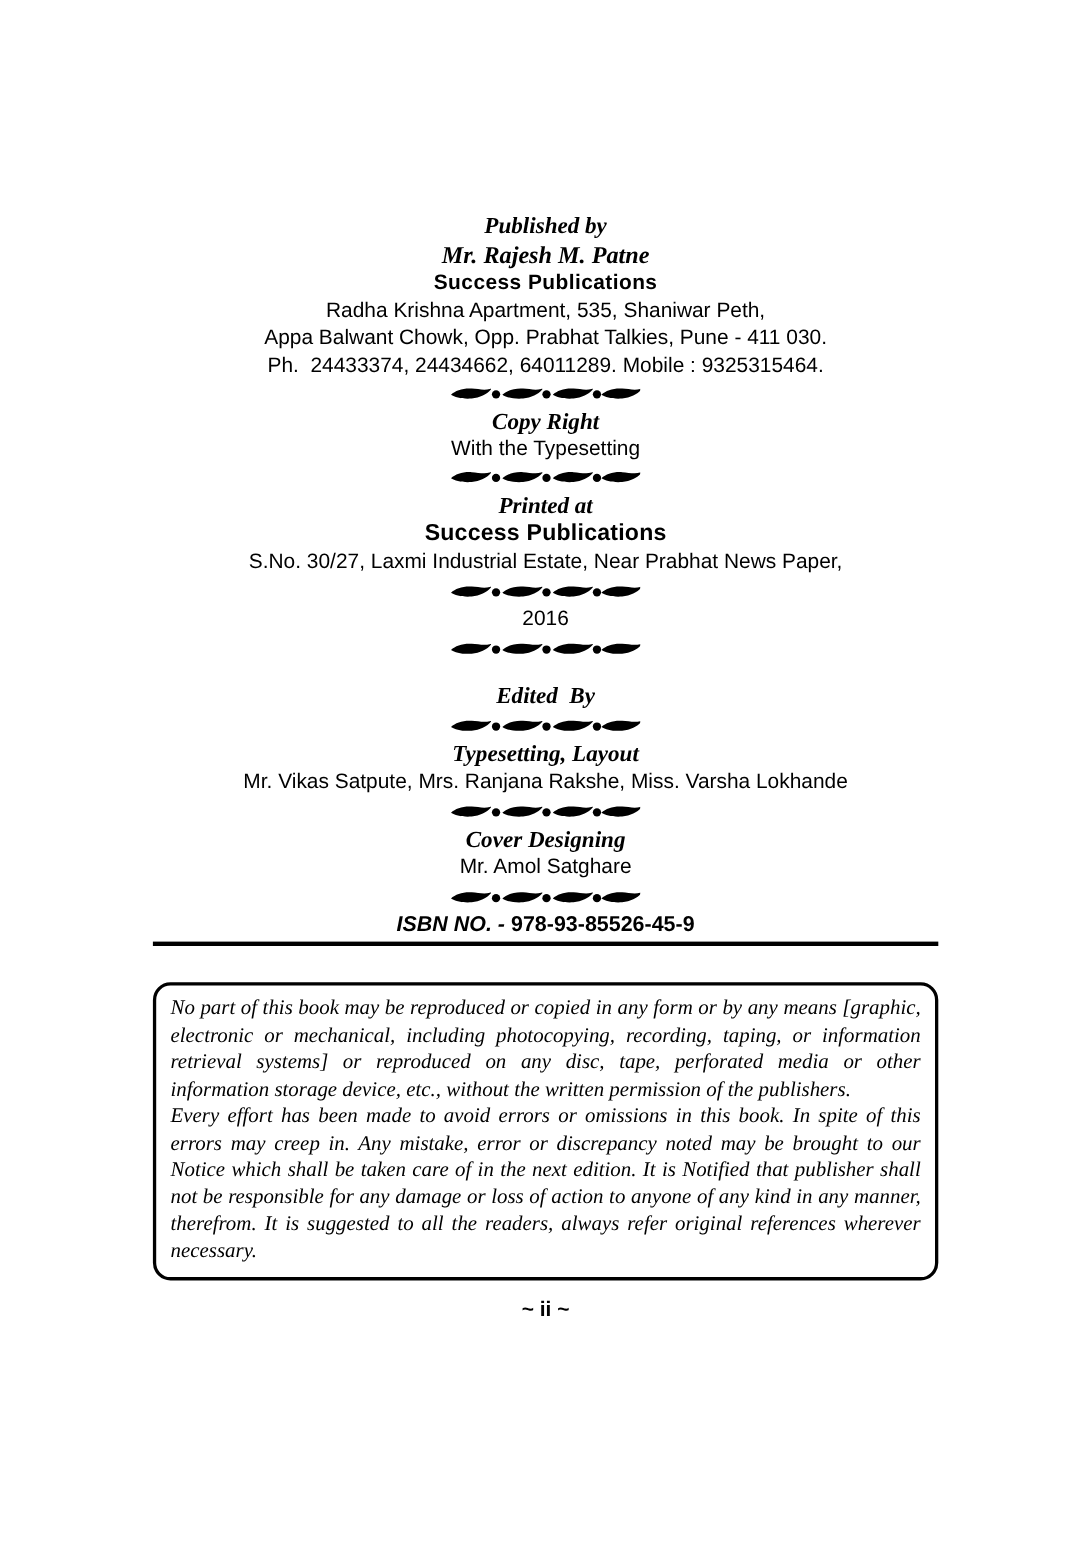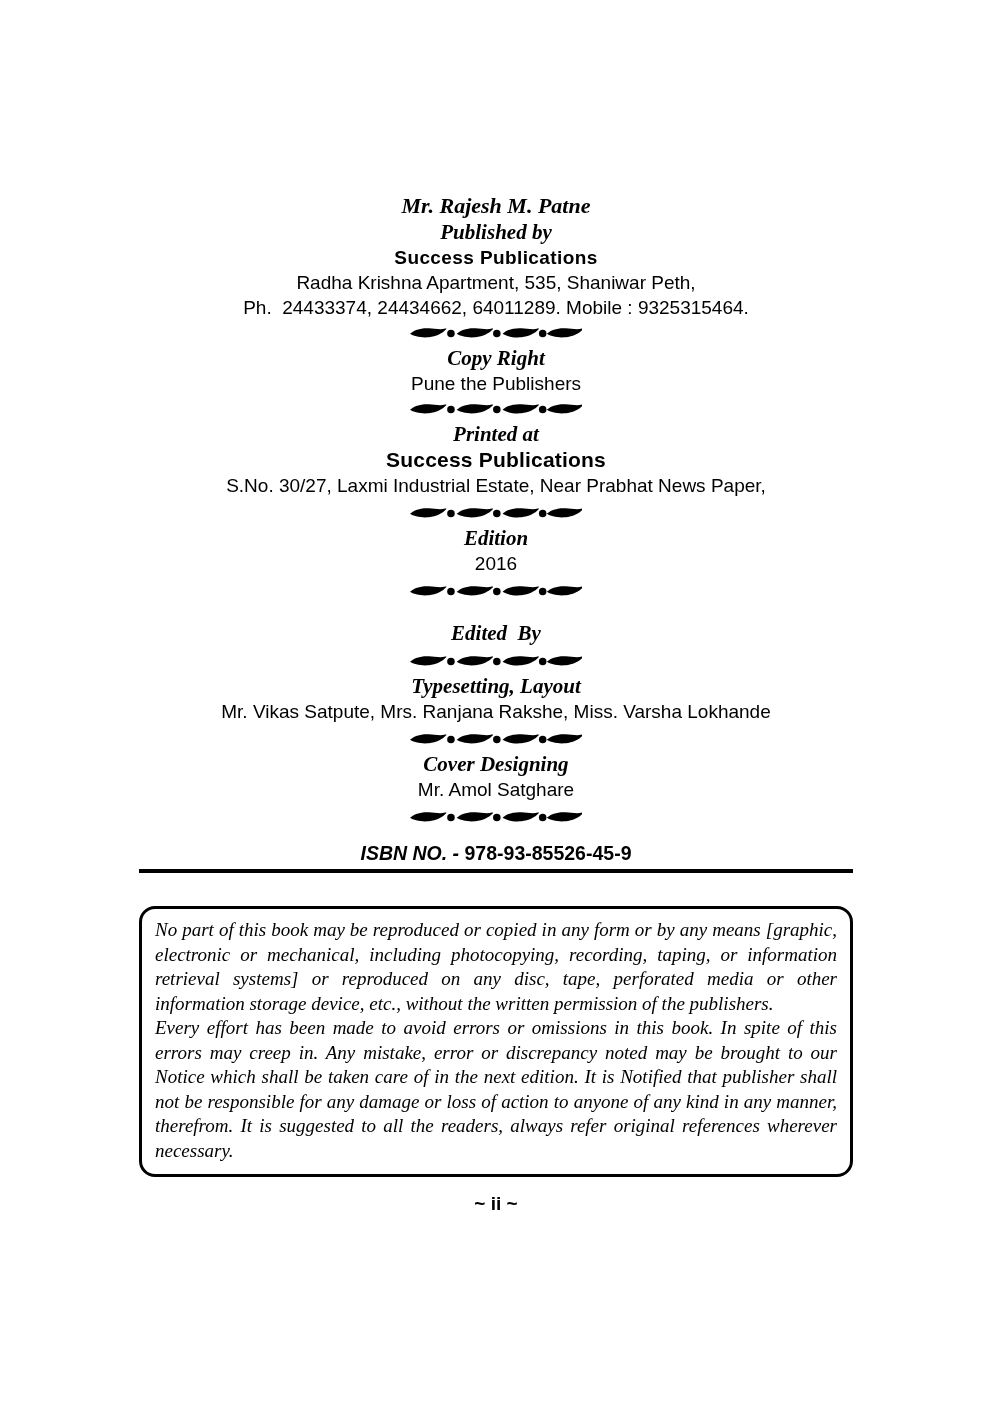--- a/index.html
+++ b/index.html
@@ -27,21 +27,21 @@
     font-weight:bold; font-size:19px; line-height:25px;
     letter-spacing:.4px;
   }
   .co.lg { font-size:21px; line-height:26px; letter-spacing:.2px; }
   .line { font-size:19px; line-height:25px; white-space:pre-wrap; }
   .orn { width:172px; height:14px; margin:6px auto 5px; }
   .orn svg { display:block; width:172px; height:14px; }
   .mt6 { margin-top:22px; }
   .mt8 { margin-top:8px; }
   .isbn {
-    margin-top:17px;
+    margin-top:5px;
     font-weight:bold; font-size:19.5px; line-height:25px;
     white-space:pre-wrap;
   }
   .isbn .lbl { font-style:italic; }
   .rule {
     width:714px; margin:3px auto 0;
     border-top:4px solid #000;
   }
   .notice {
     width:714px; margin:33px auto 0;
@@ -56,42 +56,43 @@
   .pagenum {
     margin-top:14px;
     font-weight:bold; font-size:19px; line-height:25px;
   }
 </style>
 </head>
 <body>
 
 <div class="page">
 
+  <div class="heading">Published by</div>
   <div class="heading big">Mr. Rajesh M. Patne</div>
-  <div class="heading">Published by</div>
   <div class="co">Success Publications</div>
   <div class="line">Radha Krishna Apartment, 535, Shaniwar Peth,</div>
+  <div class="line">Appa Balwant Chowk, Opp. Prabhat Talkies, Pune - 411 030.</div>
   <div class="line">Ph.  24433374, 24434662, 64011289. Mobile : 9325315464.</div>
 
   <div class="orn">
       <svg viewBox="0 0 210 16" width="172" height="14" aria-hidden="true">
         <g fill="#000">
           <path transform="translate(0 0)" d="M0 9 C5 4.5, 13 1.6, 23 2.2 C30 2.6, 37 4.4, 43 2.6 C44.5 2.1, 45 2.6, 43.8 3.8 C40 8.2, 32 12.4, 23 13.2 C13 14, 4.5 12, 0 9 Z"></path>
           <circle cx="50" cy="8.6" r="4.6"></circle>
           <path transform="translate(57 0)" d="M0 9 C5 4.5, 13 1.6, 23 2.2 C30 2.6, 37 4.4, 43 2.6 C44.5 2.1, 45 2.6, 43.8 3.8 C40 8.2, 32 12.4, 23 13.2 C13 14, 4.5 12, 0 9 Z"></path>
           <circle cx="106" cy="8.6" r="4.6"></circle>
           <path transform="translate(113 0)" d="M0 9 C5 4.5, 13 1.6, 23 2.2 C30 2.6, 37 4.4, 43 2.6 C44.5 2.1, 45 2.6, 43.8 3.8 C40 8.2, 32 12.4, 23 13.2 C13 14, 4.5 12, 0 9 Z"></path>
           <circle cx="162" cy="8.6" r="4.6"></circle>
           <path transform="translate(167 0)" d="M0 9 C5 4.5, 13 1.6, 23 2.2 C30 2.6, 37 4.4, 43 2.6 C44.5 2.1, 45 2.6, 43.8 3.8 C40 8.2, 32 12.4, 23 13.2 C13 14, 4.5 12, 0 9 Z"></path>
         </g>
       </svg>
     </div>
 
   <div class="heading">Copy Right</div>
-  <div class="line">Pune the Publishers</div>
+  <div class="line">With the Typesetting</div>
 
   <div class="orn">
       <svg viewBox="0 0 210 16" width="172" height="14" aria-hidden="true">
         <g fill="#000">
           <path transform="translate(0 0)" d="M0 9 C5 4.5, 13 1.6, 23 2.2 C30 2.6, 37 4.4, 43 2.6 C44.5 2.1, 45 2.6, 43.8 3.8 C40 8.2, 32 12.4, 23 13.2 C13 14, 4.5 12, 0 9 Z"></path>
           <circle cx="50" cy="8.6" r="4.6"></circle>
           <path transform="translate(57 0)" d="M0 9 C5 4.5, 13 1.6, 23 2.2 C30 2.6, 37 4.4, 43 2.6 C44.5 2.1, 45 2.6, 43.8 3.8 C40 8.2, 32 12.4, 23 13.2 C13 14, 4.5 12, 0 9 Z"></path>
           <circle cx="106" cy="8.6" r="4.6"></circle>
           <path transform="translate(113 0)" d="M0 9 C5 4.5, 13 1.6, 23 2.2 C30 2.6, 37 4.4, 43 2.6 C44.5 2.1, 45 2.6, 43.8 3.8 C40 8.2, 32 12.4, 23 13.2 C13 14, 4.5 12, 0 9 Z"></path>
           <circle cx="162" cy="8.6" r="4.6"></circle>
@@ -111,21 +112,20 @@
           <circle cx="50" cy="8.6" r="4.6"></circle>
           <path transform="translate(57 0)" d="M0 9 C5 4.5, 13 1.6, 23 2.2 C30 2.6, 37 4.4, 43 2.6 C44.5 2.1, 45 2.6, 43.8 3.8 C40 8.2, 32 12.4, 23 13.2 C13 14, 4.5 12, 0 9 Z"></path>
           <circle cx="106" cy="8.6" r="4.6"></circle>
           <path transform="translate(113 0)" d="M0 9 C5 4.5, 13 1.6, 23 2.2 C30 2.6, 37 4.4, 43 2.6 C44.5 2.1, 45 2.6, 43.8 3.8 C40 8.2, 32 12.4, 23 13.2 C13 14, 4.5 12, 0 9 Z"></path>
           <circle cx="162" cy="8.6" r="4.6"></circle>
           <path transform="translate(167 0)" d="M0 9 C5 4.5, 13 1.6, 23 2.2 C30 2.6, 37 4.4, 43 2.6 C44.5 2.1, 45 2.6, 43.8 3.8 C40 8.2, 32 12.4, 23 13.2 C13 14, 4.5 12, 0 9 Z"></path>
         </g>
       </svg>
     </div>
 
-  <div class="heading">Edition</div>
   <div class="line">2016</div>
 
   <div class="orn mt8">
       <svg viewBox="0 0 210 16" width="172" height="14" aria-hidden="true">
         <g fill="#000">
           <path transform="translate(0 0)" d="M0 9 C5 4.5, 13 1.6, 23 2.2 C30 2.6, 37 4.4, 43 2.6 C44.5 2.1, 45 2.6, 43.8 3.8 C40 8.2, 32 12.4, 23 13.2 C13 14, 4.5 12, 0 9 Z"></path>
           <circle cx="50" cy="8.6" r="4.6"></circle>
           <path transform="translate(57 0)" d="M0 9 C5 4.5, 13 1.6, 23 2.2 C30 2.6, 37 4.4, 43 2.6 C44.5 2.1, 45 2.6, 43.8 3.8 C40 8.2, 32 12.4, 23 13.2 C13 14, 4.5 12, 0 9 Z"></path>
           <circle cx="106" cy="8.6" r="4.6"></circle>
           <path transform="translate(113 0)" d="M0 9 C5 4.5, 13 1.6, 23 2.2 C30 2.6, 37 4.4, 43 2.6 C44.5 2.1, 45 2.6, 43.8 3.8 C40 8.2, 32 12.4, 23 13.2 C13 14, 4.5 12, 0 9 Z"></path>

